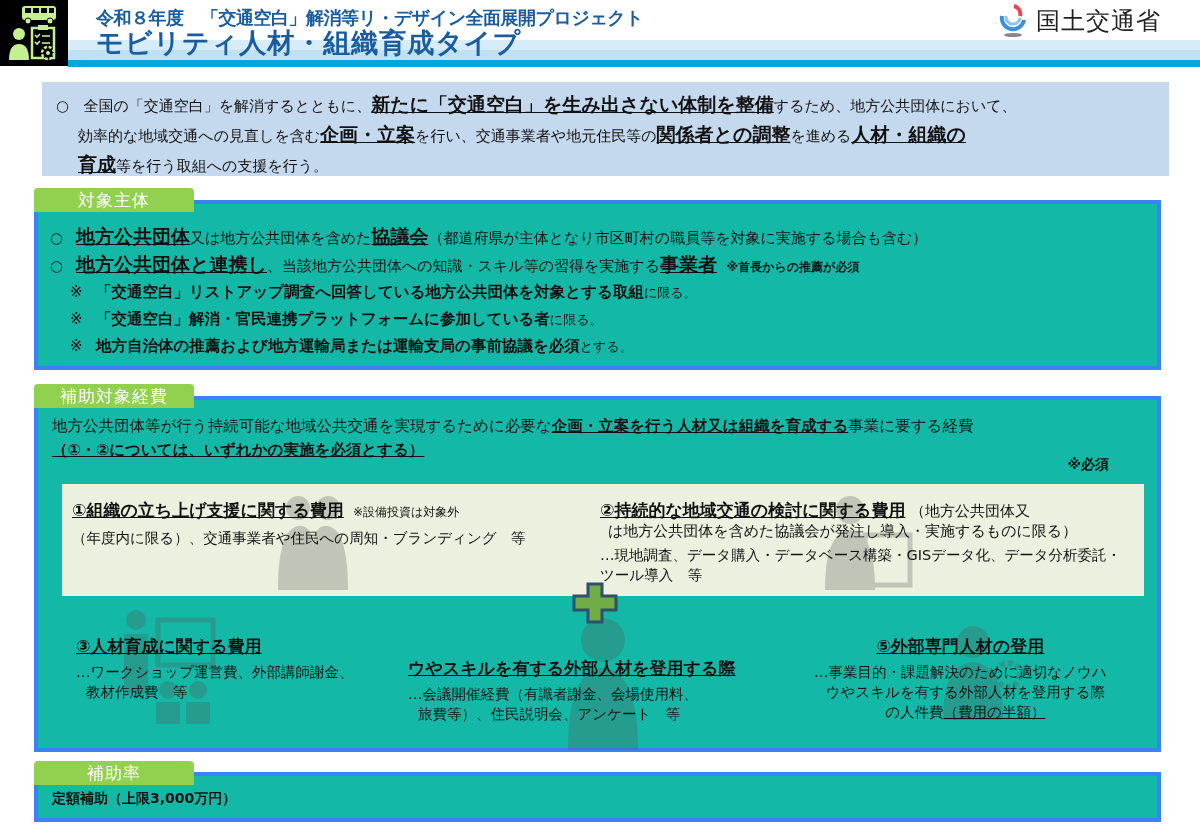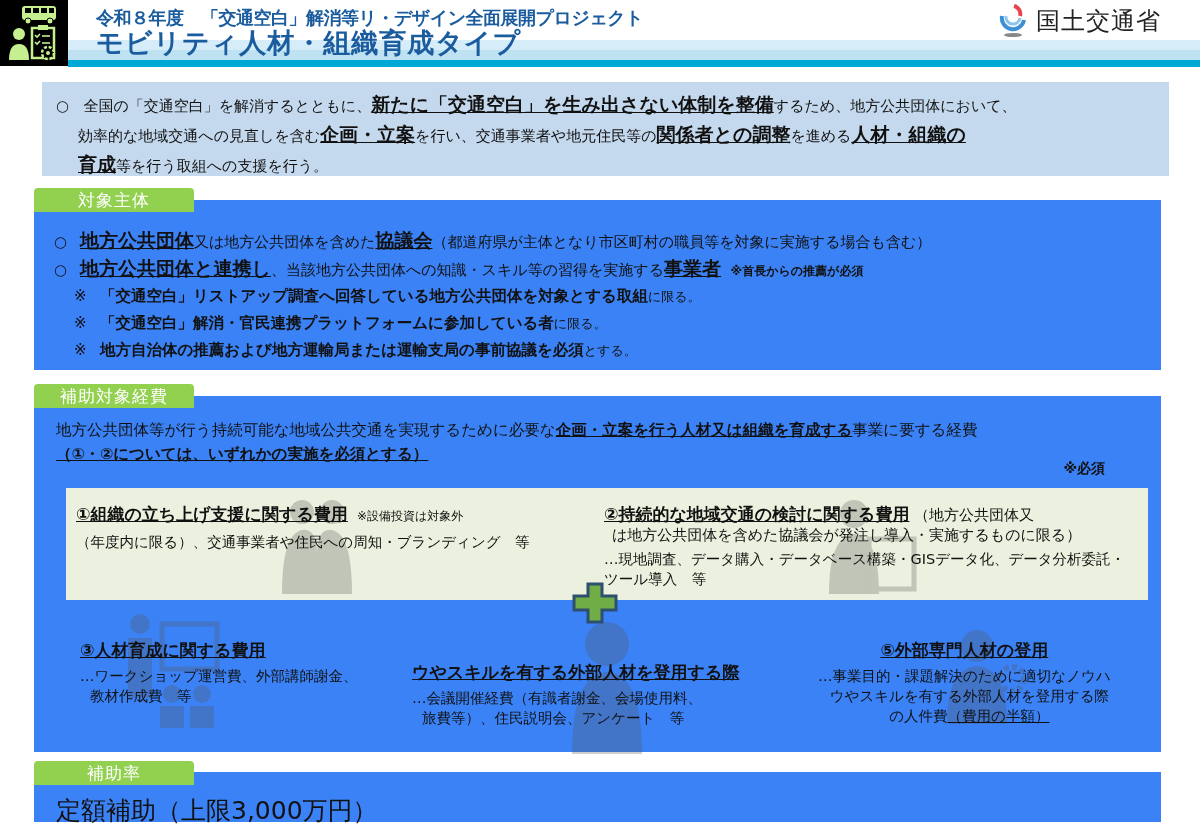--- a/index.html
+++ b/index.html
@@ -16,21 +16,21 @@
   .header-sub { position: absolute; left: 96px; top: 6px; font-size: 18px; font-weight: bold; color: #1a5c9e; letter-spacing: -0.5px; }
   .header-title { position: absolute; left: 96px; top: 25px; font-size: 27px; font-weight: bold; color: #1a5c9e; letter-spacing: 1px; }
   .logo { position: absolute; left: 998px; top: 4px; height: 34px; display: flex; align-items: center; }
   .logo-text { font-size: 24px; color: #222; margin-left: 8px; letter-spacing: 1px; }
 
   
   .intro { position: absolute; left: 34px; top: 82px; width: 1127px; height: 94px; background: #c5d9ee; padding: 8px 14px; font-size: 15px; line-height: 28px; margin-left: 8px; }
   .intro b { font-size: 19px; text-decoration: underline; }
 
   
-  .section { position: absolute; border: 8px solid #3b82f6; background: #3b82f6; }
+  .section { position: absolute; border: 4px solid #3b82f6; background: #14b8a6; }
   .tag { position: absolute; background: #92d050; color: #fff; font-weight: normal; font-size: 17px; padding: 1px 0; text-align: center; border-radius: 4px 4px 0 0; letter-spacing: 1px; }
 
   .sec1 { left: 34px; top: 200px; width: 1127px; height: 170px; }
   .tag1 { left: 34px; top: 188px; width: 160px; height: 24px; }
   .sec1-lines { position: absolute; left: 12px; top: 18px; font-size: 15px; }
   .sec1-lines .row { height: 28px; line-height: 28px; white-space: nowrap; }
   .sec1-lines .row b.big { font-size: 19px; text-decoration: underline; }
   .sec1-lines .row .mark { display: inline-block; width: 26px; }
   .sec1-lines .row.note { padding-left: 20px; height: 27px; }
   .sec1-lines .row.note b { font-size: 15.5px; }
@@ -48,21 +48,21 @@
   .item .title { font-size: 17px; font-weight: bold; text-decoration: underline; white-space: nowrap; }
   .item .paren { font-size: 15px; }
   .item .body { margin-top: 6px; white-space: nowrap; }
 
   .ghost { position: absolute; opacity: 0.28; }
 
   .plus { position: absolute; left: 572px; top: 582px; }
 
   .sec3 { left: 34px; top: 772px; width: 1127px; height: 50px; }
   .tag3 { left: 34px; top: 761px; width: 160px; height: 24px; }
-  .sec3-val { position: absolute; left: 14px; top: 14px; font-size: 25px; font-weight: normal; }
+  .sec3-val { position: absolute; left: 14px; top: 14px; font-size: 14px; font-weight: bold; }
 </style>
 </head>
 <body>
 
 <div class="header">
   <div class="header-icon-box">
     <svg width="52" height="58" viewBox="0 0 52 58">
       <rect x="14" y="2" width="34" height="14" rx="3" fill="#c6f08f"></rect>
       <rect x="17" y="4" width="6" height="5" fill="#000"></rect>
         <rect x="25" y="4" width="6" height="5" fill="#000"></rect>

